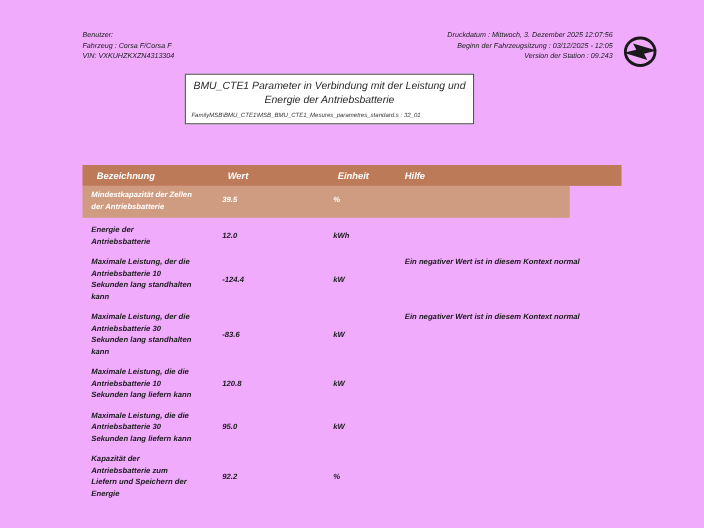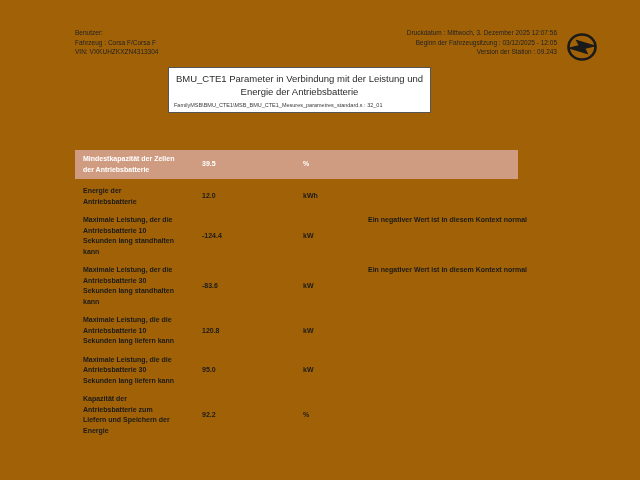--- a/index.html
+++ b/index.html
@@ -1,18 +1,18 @@
 <!DOCTYPE html>
 <html><head>
 <meta charset="utf-8">
 <style>
   * { margin:0; padding:0; box-sizing:border-box; }
   html,body { width:640px; height:480px; background:#ffffff; overflow:hidden; }
   body { font-family:"Liberation Sans", sans-serif; color:#1a1a1a; position:relative; }
-  .page { position:absolute; inset:0; background:#a16207; }
+  .page { position:absolute; inset:0; background:#f0abfc;font-style:italic; }
 
   
   .meta-left { position:absolute; left:75px; top:28px; font-size:6.5px; line-height:9.5px; color:#222; }
   .meta-right { position:absolute; left:360px; top:28px; width:197px; text-align:right; font-size:6.5px; line-height:9.5px; color:#222; }
   .logo-wrap { position:absolute; left:565px; top:32px; width:34px; height:30px; }
   .logo-wrap svg { width:100%; height:100%; }
 
   
   .title-box { position:absolute; left:168px; top:67px; width:263px; border:1px solid #555; background:#fff; padding:5px 5px 3px 5px; }
   .title-box .title { text-align:center; font-size:9.5px; line-height:12.5px; color:#2b2b2b; margin-bottom:3px; }
@@ -59,20 +59,26 @@
       <path d="M2 16 L13.5 13.2 L10.5 7.5 L32 14 L20.5 16.8 L23.5 22.5 Z" fill="#1a1a1a"></path>
     </svg>
   </div>
 
   <div class="title-box">
     <div class="title">BMU_CTE1 Parameter in Verbindung mit der Leistung und Energie der Antriebsbatterie</div>
     <div class="ref">FamilyMSB\BMU_CTE1\MSB_BMU_CTE1_Mesures_parametres_standard.s : 32_01</div>
   </div>
 
   <div class="report-table">
+    <div class="thead" style="background: rgb(189, 122, 89);">
+      <div class="c-name">Bezeichnung</div>
+      <div class="c-val">Wert</div>
+      <div class="c-unit">Einheit</div>
+      <div class="c-help">Hilfe</div>
+    </div>
     <div id="tbody">
         <div class="trow hl" style="background: rgb(208, 156, 129);">
     <div class="c-name">Mindestkapazität der Zellen der Antriebsbatterie</div>
     <div class="c-val">39.5</div>
     <div class="c-unit">%</div>
     <div class="c-help"></div>
   </div>
         <div class="trow">
     <div class="c-name">Energie der Antriebsbatterie</div>
     <div class="c-val">12.0</div>

